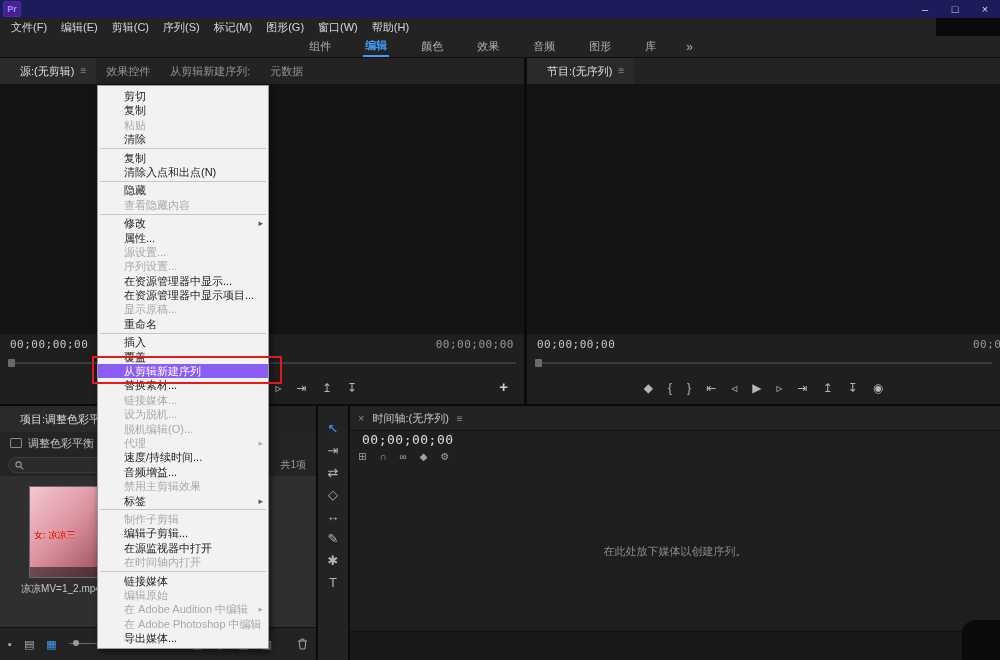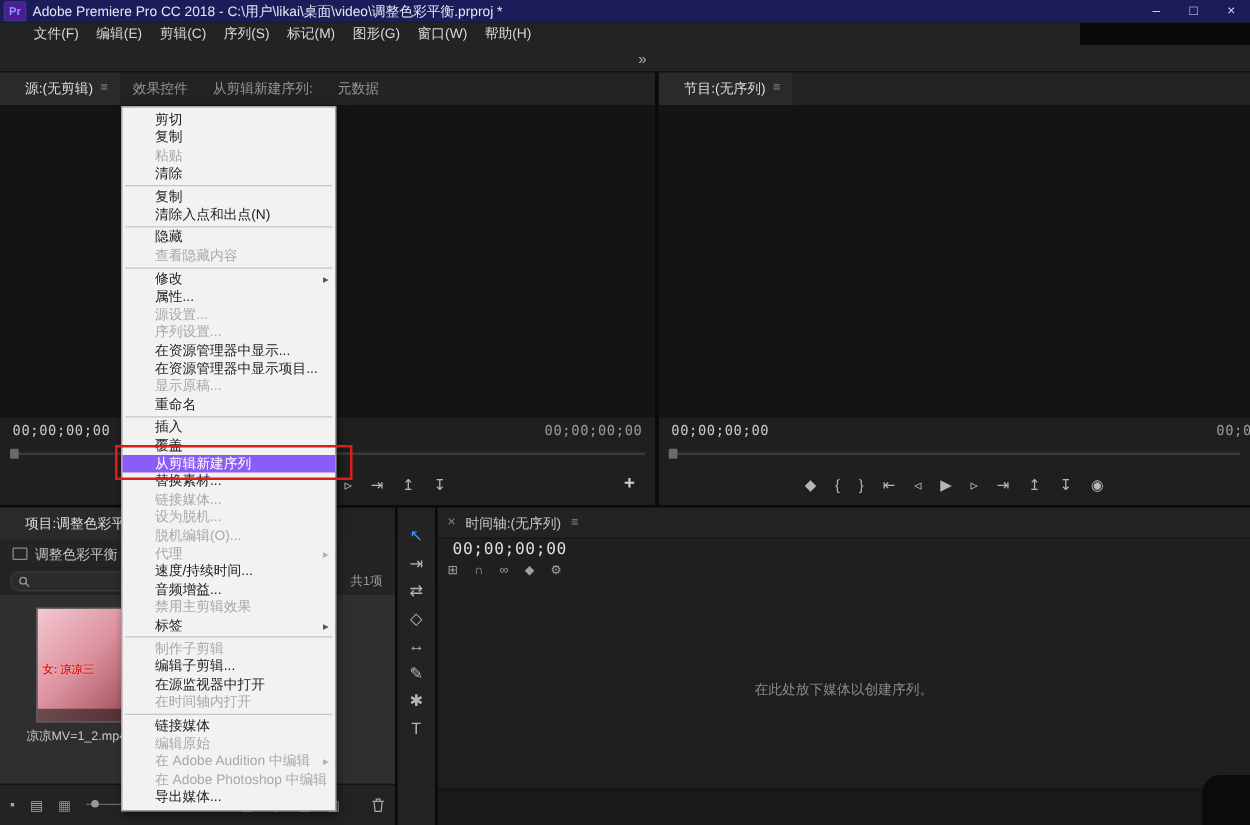--- a/index.html
+++ b/index.html
@@ -8,21 +8,21 @@
   .abs{position:absolute;}
   
   .titlebar{left:0;top:0;width:1000px;height:18px;background:#1d1c5a;display:flex;align-items:center;color:#e6e6f2;font-size:11px;}
   .pr-icon{width:16px;height:14px;margin:0 5px 0 3px;background:#4c1d95;color:#8f9bff;font-size:9px;font-weight:bold;
     display:flex;align-items:center;justify-content:center;border:1px solid #3a3a8a;border-radius:2px;}
   .title-text{white-space:nowrap;overflow:hidden;}
   .win-buttons{margin-left:auto;display:flex;height:18px;}
   .win-buttons span{width:30px;text-align:center;line-height:18px;font-size:11px;color:#dcdcea;}
   .win-buttons .close{background:transparent;}
   
-  .menubar{left:0;top:18px;width:864px;height:18px;background:#232323;display:flex;align-items:center;padding-left:20px;box-sizing:border-box;}
+  .menubar{left:0;top:18px;width:936px;height:18px;background:#232323;display:flex;align-items:center;padding-left:4px;box-sizing:border-box;}
   .mb-item{padding:0 7px;font-size:11px;color:#d8d8d8;line-height:18px;white-space:nowrap;}
   
   .wsbar{left:0;top:36px;width:1000px;height:22px;background:#232323;border-bottom:1px solid #0c0c0c;box-sizing:border-box;
     display:flex;align-items:center;justify-content:center;}
   .ws-tabs{display:flex;gap:30px;align-items:center;}
   .ws-tab{font-size:11px;color:#b0b0b0;padding:2px 2px;white-space:nowrap;}
   .ws-tab.active{color:#3f9bfa;border-bottom:2px solid #3f9bfa;font-weight:bold;}
   .ws-overflow{font-size:12px;color:#b0b0b0;margin-left:28px;}
   
   .panel{background:#1f1f1f;overflow:hidden;}
@@ -92,40 +92,48 @@
   .ctx-sep{height:4px;position:relative;}
   .ctx-sep::after{content:"";position:absolute;left:2px;right:2px;top:1.5px;height:1px;background:#c6c6c6;}
   
   .red-box{left:92px;top:356px;width:190px;height:28px;border:2px solid #e01b1b;z-index:60;box-sizing:border-box;}
 </style>
 </head>
 <body>
 
 <div class="abs titlebar">
   <span class="pr-icon">Pr</span>
-  <span class="title-text">Adobe Premiere Pro CC 2018 - C:\用户\likai\桌面\video\调整色彩平衡.prproj *</span>
   <div class="win-buttons">
     <span>–</span>
     <span>□</span>
     <span class="close">×</span>
   </div>
 </div>
 
 <div class="abs menubar" id="menubar-items">
     <span class="mb-item">文件(F)</span>
     <span class="mb-item">编辑(E)</span>
     <span class="mb-item">剪辑(C)</span>
     <span class="mb-item">序列(S)</span>
     <span class="mb-item">标记(M)</span>
     <span class="mb-item">图形(G)</span>
     <span class="mb-item">窗口(W)</span>
     <span class="mb-item">帮助(H)</span>
   </div>
 
 <div class="abs wsbar">
+  <div class="ws-tabs" id="ws-tabs">
+      <span class="ws-tab">组件</span>
+      <span class="ws-tab active">编辑</span>
+      <span class="ws-tab">颜色</span>
+      <span class="ws-tab">效果</span>
+      <span class="ws-tab">音频</span>
+      <span class="ws-tab">图形</span>
+      <span class="ws-tab">库</span>
+    </div>
   <span class="ws-overflow">»</span>
 </div>
 
 <div class="abs panel src">
   <div class="panel-tabs" id="src-tabs">
       <span class="panel-tab active">
         <span>源:(无剪辑)</span>
         <span class="pmenu">≡</span>
       </span>
       <span class="panel-tab">

